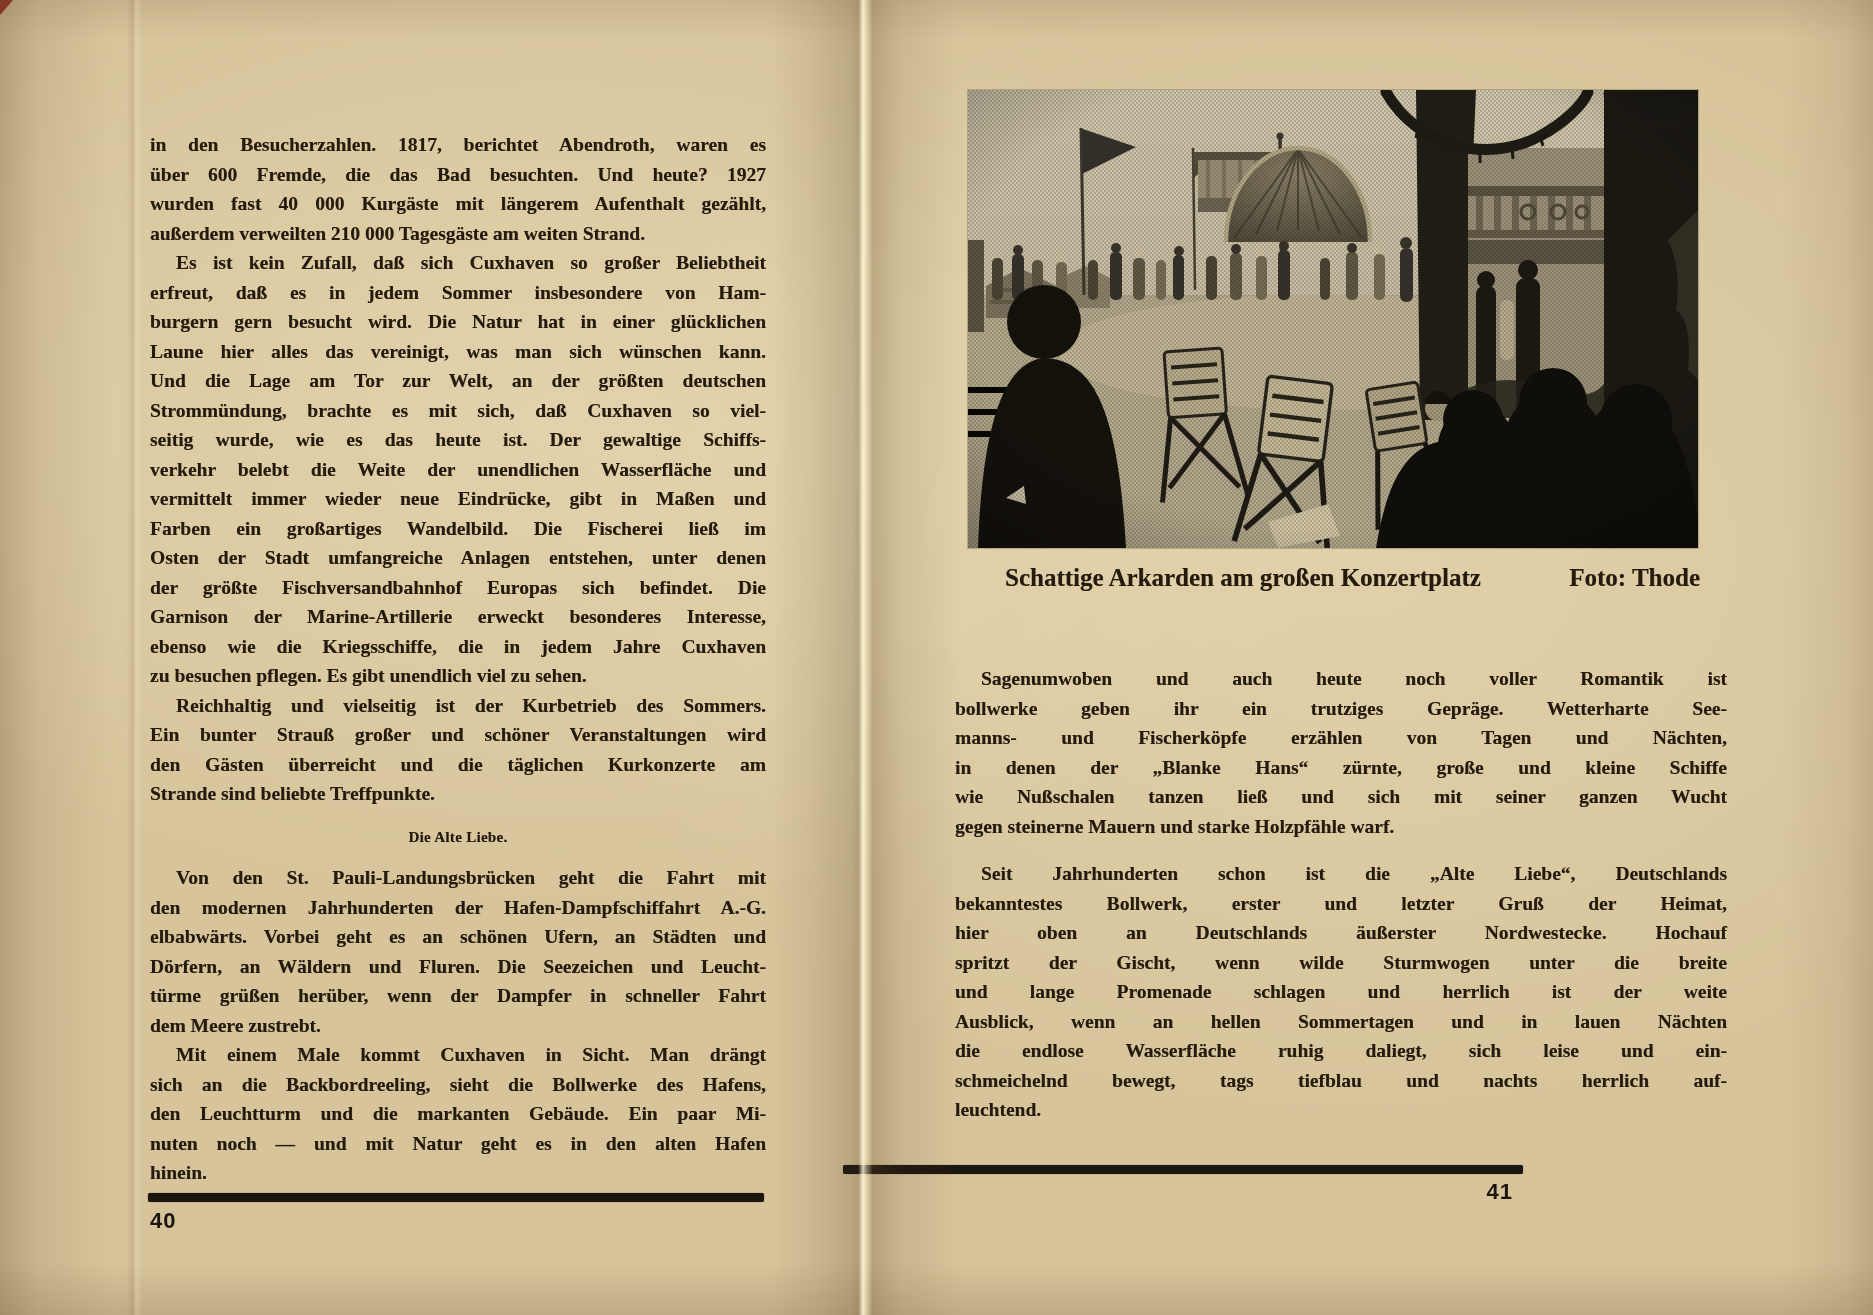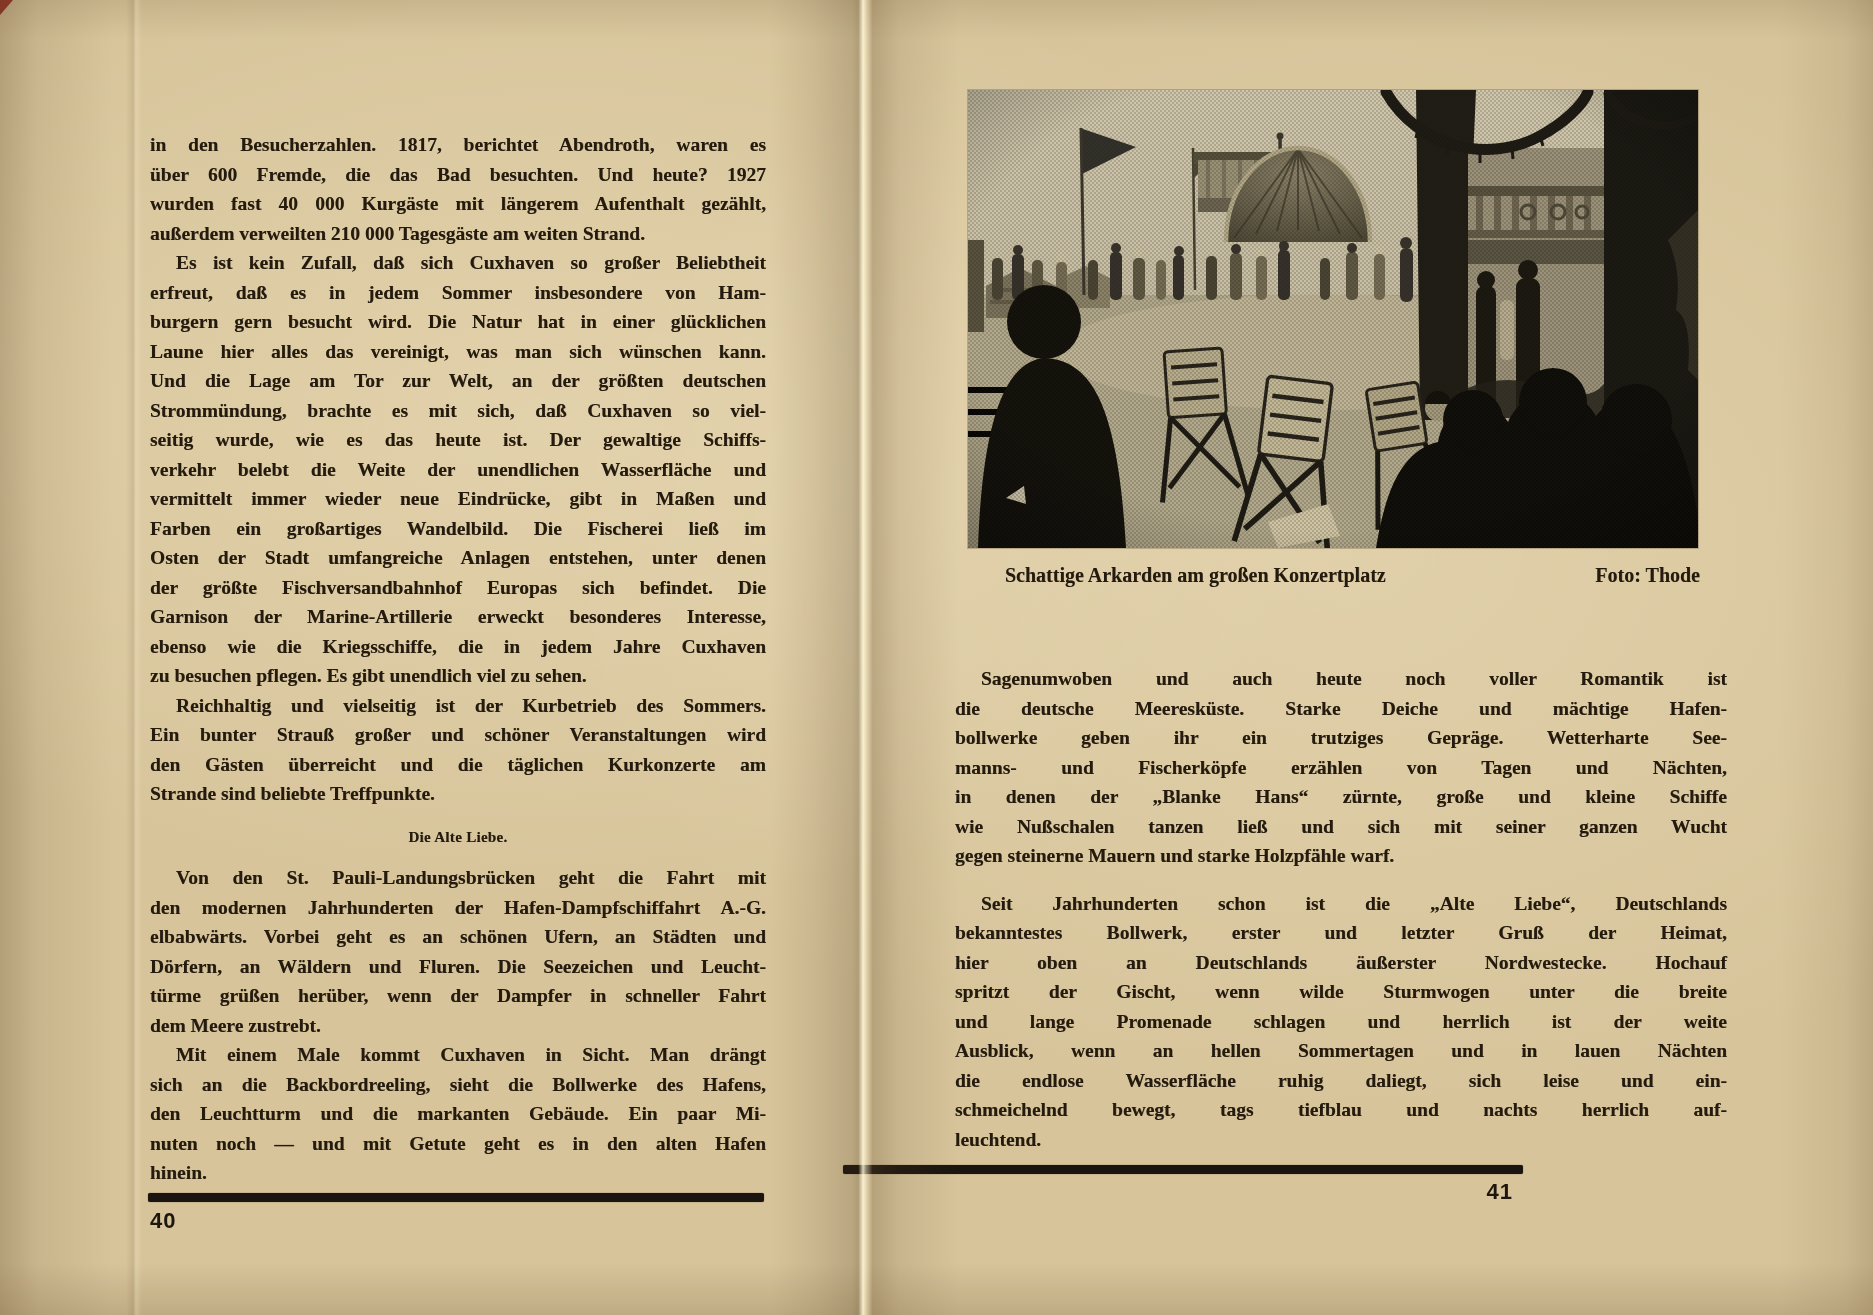--- a/index.html
+++ b/index.html
@@ -51,21 +51,21 @@
   }
   .num-left{left:150px;top:1208px;}
   .num-right{left:1433px;top:1179px;width:80px;text-align:right;}
   .photo{
     position:absolute;left:968px;top:90px;width:730px;height:458px;margin:0;
     box-shadow:0 0 0 1px rgba(60,48,28,.25), 0 0 14px rgba(60,48,28,.15) inset;
   }
   .photo svg{display:block;width:100%;height:100%;}
   .caption-row{
     position:absolute;left:1005px;top:564px;width:695px;display:flex;
-    justify-content:space-between;font-weight:bold;font-size:20px;color:#241b0e;
+    justify-content:space-between;font-weight:bold;font-size:25px;color:#241b0e;
     text-shadow:.3px .3px .2px rgba(30,22,10,.4);
   }
 </style>
 </head>
 <body>
 
 <div class="scan">
 
   <div class="corner-mark"></div>
   <div class="crease"></div>
@@ -107,21 +107,21 @@
           <div class="line">den modernen Jahrhunderten der Hafen-Dampfschiffahrt A.-G.</div>
           <div class="line">elbabwärts. Vorbei geht es an schönen Ufern, an Städten und</div>
           <div class="line">Dörfern, an Wäldern und Fluren. Die Seezeichen und Leucht-</div>
           <div class="line">türme grüßen herüber, wenn der Dampfer in schneller Fahrt</div>
           <div class="line last">dem Meere zustrebt.</div>
         </div>
         <div class="para">
           <div class="line indent">Mit einem Male kommt Cuxhaven in Sicht. Man drängt</div>
           <div class="line">sich an die Backbordreeling, sieht die Bollwerke des Hafens,</div>
           <div class="line">den Leuchtturm und die markanten Gebäude. Ein paar Mi-</div>
-          <div class="line">nuten noch — und mit Getute geht es in den alten Hafen</div>
+          <div class="line">nuten noch — und mit Natur geht es in den alten Hafen</div>
           <div class="line last">hinein.</div>
         </div>
       </div>
     <div class="rule rule-left"></div>
     <div class="pagenum num-left">40</div>
   </section>
 
   <section>
     <figure class="photo">
       <svg viewBox="0 0 730 458" preserveAspectRatio="none">
@@ -312,21 +312,20 @@
     </figure>
 
     <div class="caption-row">
       <span>Schattige Arkarden am großen Konzertplatz</span>
       <span>Foto: Thode</span>
     </div>
 
     <div class="textcol tc-right">
         <div class="para">
           <div class="line indent">Sagenumwoben und auch heute noch voller Romantik ist</div>
-          <div class="line">die deutsche Meeresküste. Starke Deiche und mächtige Hafen-</div>
           <div class="line">bollwerke geben ihr ein trutziges Gepräge. Wetterharte See-</div>
           <div class="line">manns- und Fischerköpfe erzählen von Tagen und Nächten,</div>
           <div class="line">in denen der „Blanke Hans“ zürnte, große und kleine Schiffe</div>
           <div class="line">wie Nußschalen tanzen ließ und sich mit seiner ganzen Wucht</div>
           <div class="line last">gegen steinerne Mauern und starke Holzpfähle warf.</div>
         </div>
         <div class="para spaced">
           <div class="line indent">Seit Jahrhunderten schon ist die „Alte Liebe“, Deutschlands</div>
           <div class="line">bekanntestes Bollwerk, erster und letzter Gruß der Heimat,</div>
           <div class="line">hier oben an Deutschlands äußerster Nordwestecke. Hochauf</div>

